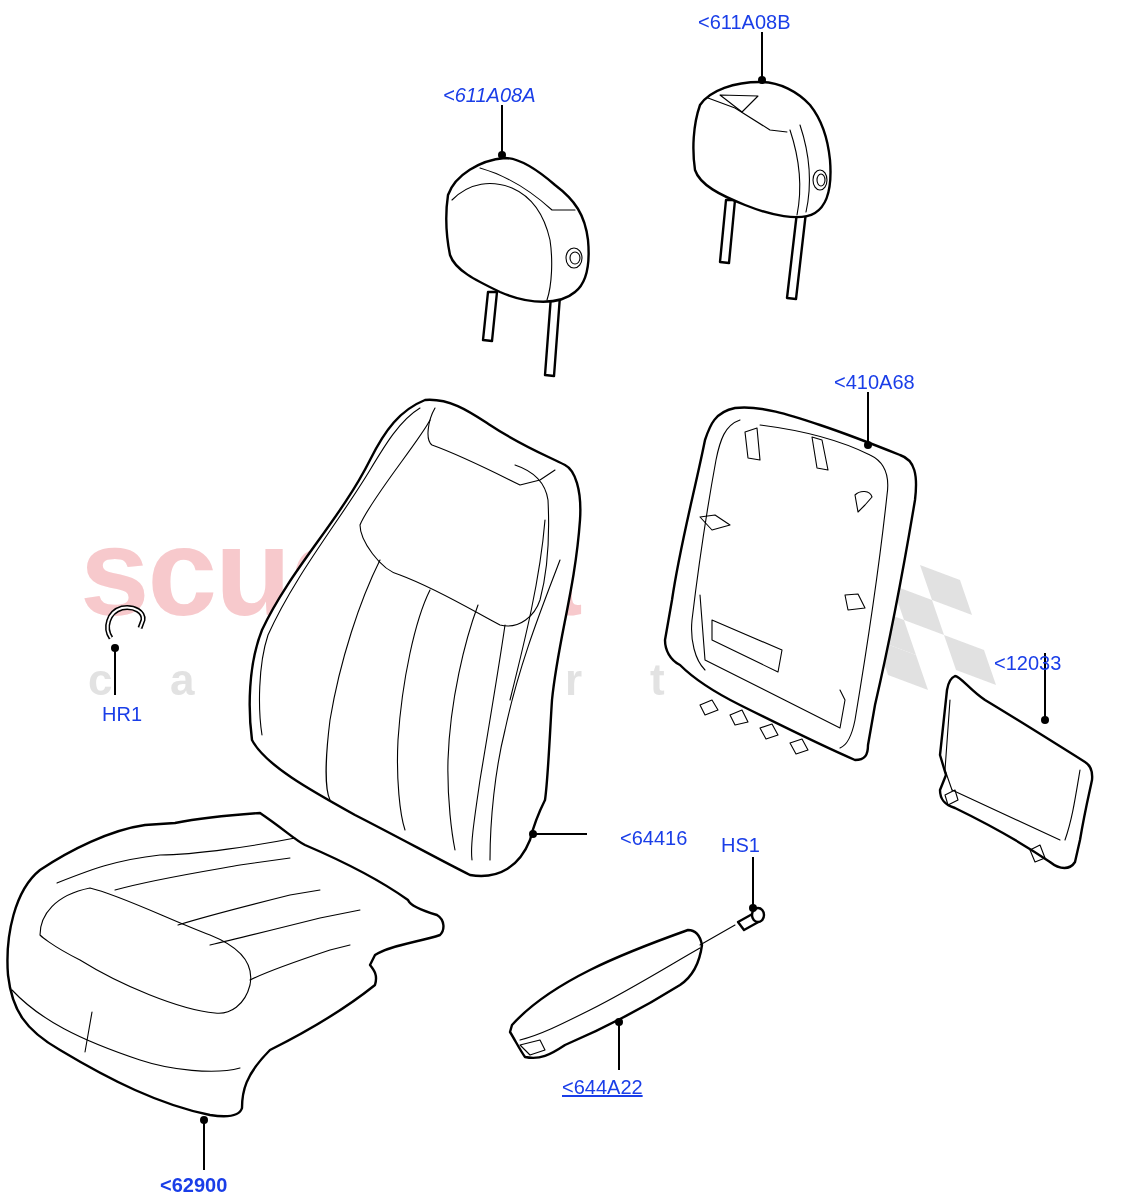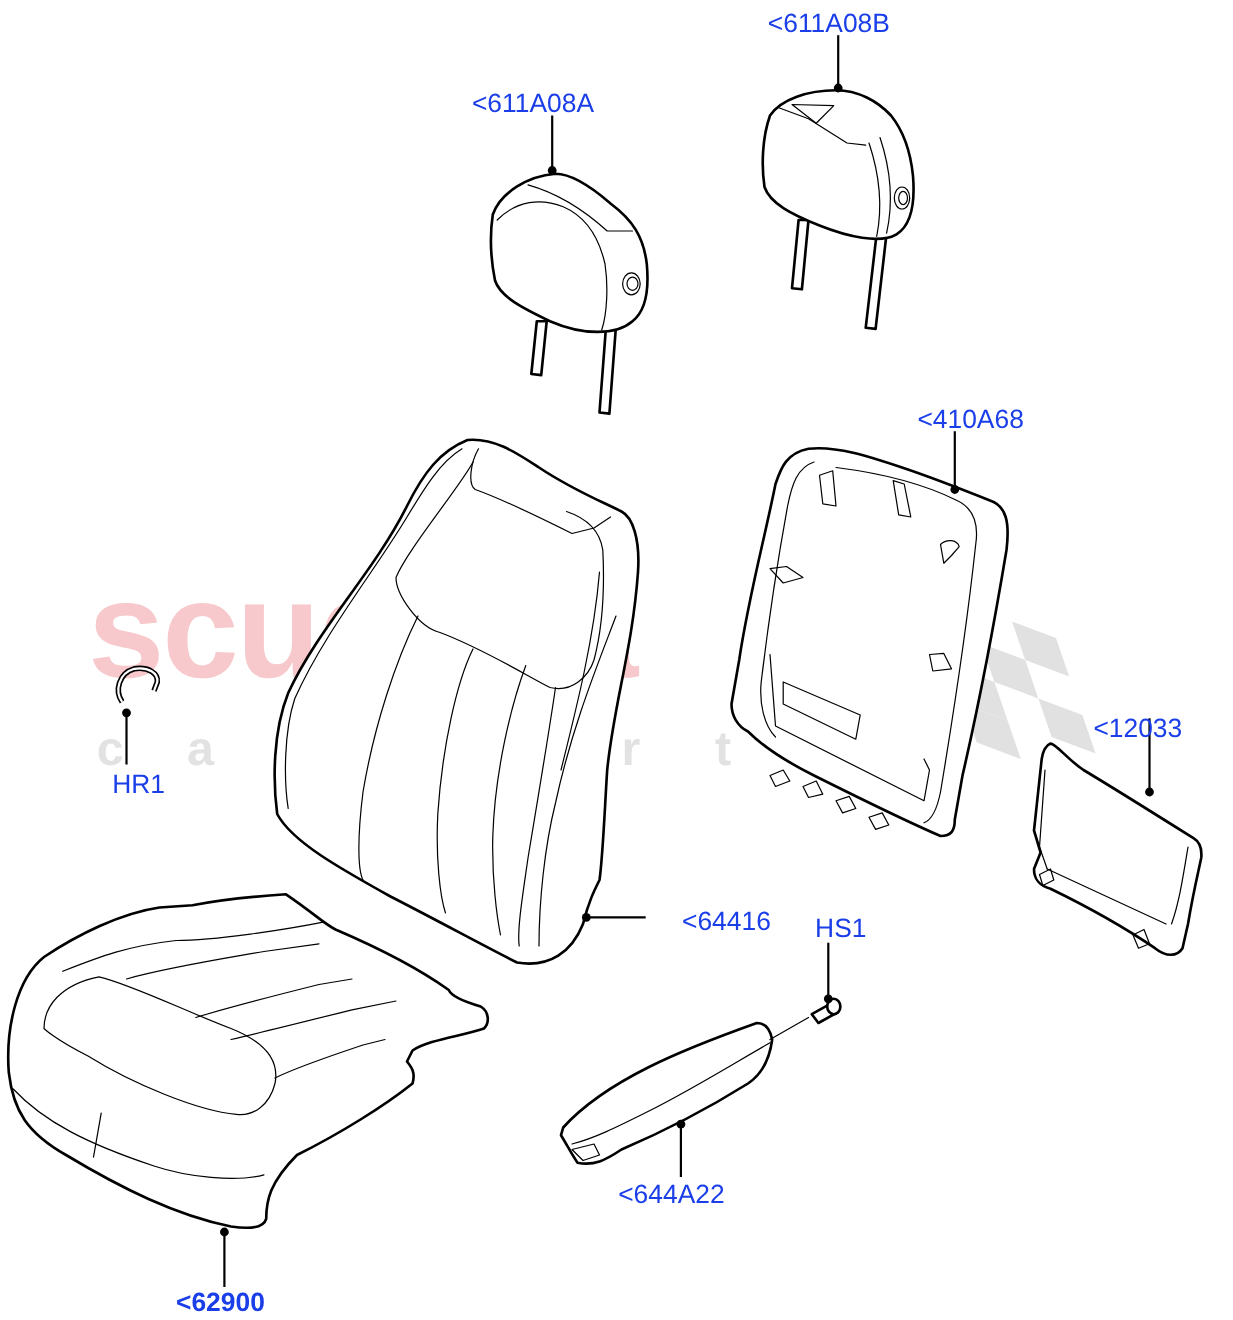--- a/index.html
+++ b/index.html
@@ -1,20 +1,20 @@
 <!DOCTYPE html>
 <html><head>
 <meta charset="utf-8">
 <style>
   html, body { margin:0; padding:0; background:#ffffff; }
   body { width:1121px; height:1200px; position:relative; overflow:hidden;
          font-family:"Liberation Sans", sans-serif; }
   #diagram { position:absolute; left:0; top:0; width:1121px; height:1200px; }
   .wm-text { font-family:"Liberation Sans", sans-serif; font-weight:bold; }
-  .label { position:absolute; color:#1a3ee8; font-size:24px; line-height:22px;
+  .label { position:absolute; color:#1a3ee8; font-size:20px; line-height:22px;
            font-family:"Liberation Sans", sans-serif; white-space:nowrap; }
   .part { fill:#ffffff; stroke:#000; stroke-width:2.4; stroke-linejoin:round; stroke-linecap:round; }
   .thin { fill:none; stroke:#000; stroke-width:1.1; stroke-linejoin:round; stroke-linecap:round; }
   .lead { stroke:#000; stroke-width:2; fill:none; }
   .dot { fill:#000; }
 </style>
 </head>
 <body>
 
 <svg id="diagram" viewBox="0 0 1121 1200" xmlns="http://www.w3.org/2000/svg">
@@ -153,21 +153,21 @@
       <circle class="dot" cx="533" cy="834" r="4"></circle>
     <line class="lead" x1="753" y1="857" x2="753" y2="908"></line>
       <circle class="dot" cx="753" cy="908" r="4"></circle>
     <line class="lead" x1="619" y1="1022" x2="619" y2="1070"></line>
       <circle class="dot" cx="619" cy="1022" r="4"></circle>
     <line class="lead" x1="204" y1="1120" x2="204" y2="1170"></line>
       <circle class="dot" cx="204" cy="1120" r="4"></circle>
   </g>
 </svg>
 
-<div class="label" style="left:429px;top:84px;">&lt;611A08A</div>
+<div class="label" style="left:443px;top:84px;font-style:italic;">&lt;611A08A</div>
 <div class="label" style="left:698px;top:11px;">&lt;611A08B</div>
 <div class="label" style="left:834px;top:371px;">&lt;410A68</div>
 <div class="label" style="left:994px;top:632px;margin-top:20px;">&lt;12033</div>
 <div class="label" style="left:102px;top:703px;">HR1</div>
 <div class="label" style="left:620px;top:827px;">&lt;64416</div>
-<div class="label" style="left:741px;top:834px;">HS1</div>
-<div class="label" style="left:562px;top:1076px;">&lt;644A22</div>
+<div class="label" style="left:721px;top:834px;">HS1</div>
+<div class="label" style="left:562px;top:1076px;text-decoration:underline;">&lt;644A22</div>
 <div class="label" style="left:160px;top:1174px;font-weight:bold;">&lt;62900</div>
 
 </body></html>

